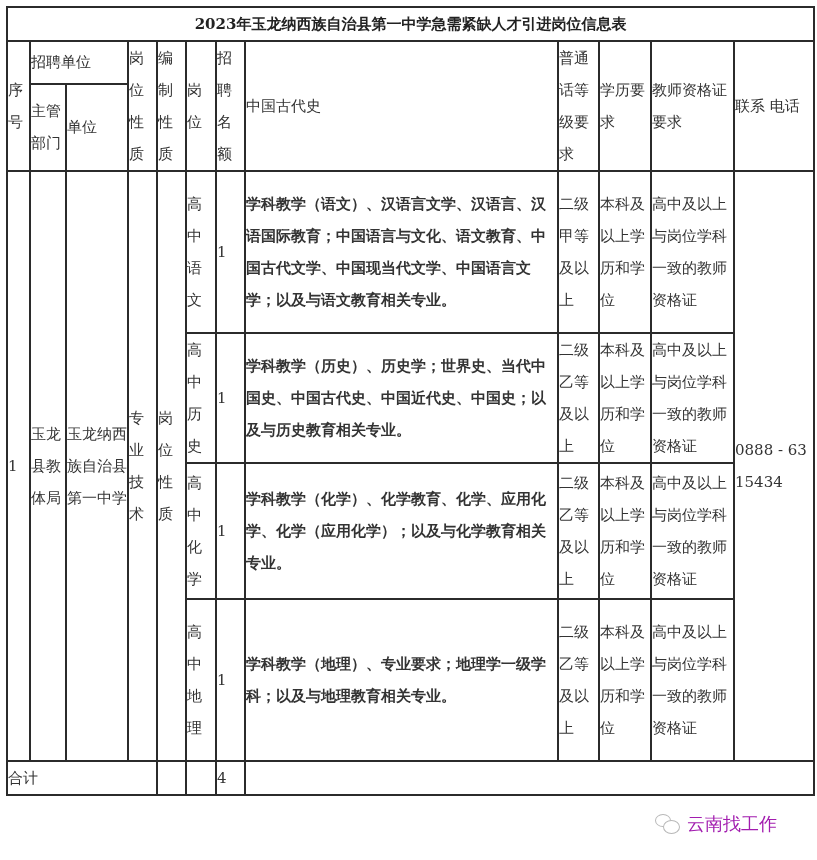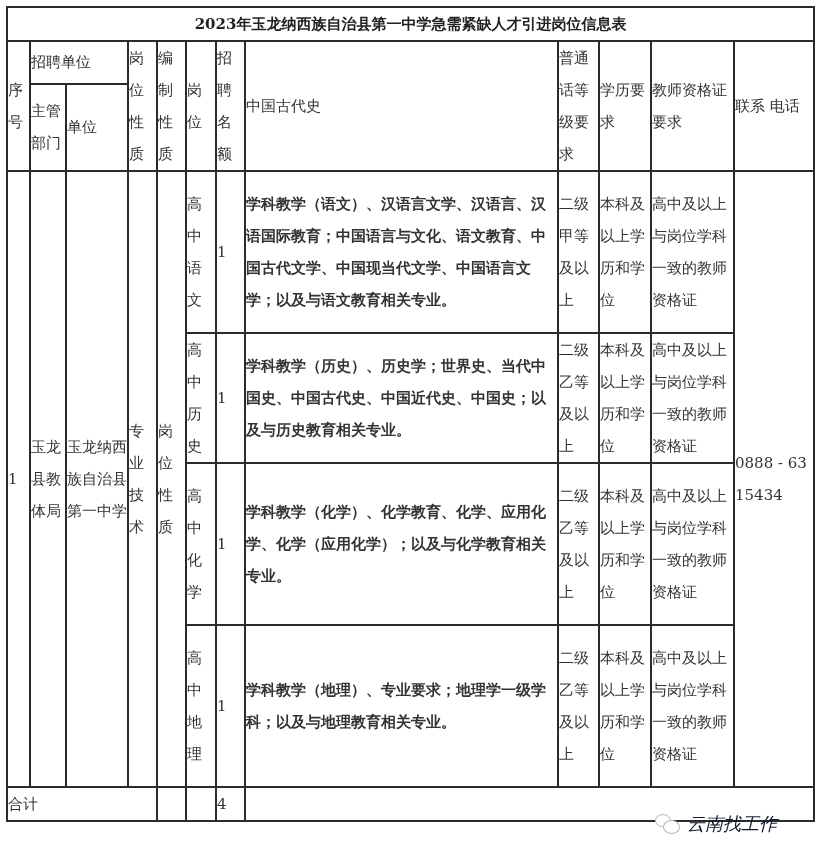--- a/index.html
+++ b/index.html
@@ -7,22 +7,22 @@
          font-family: "DejaVu Sans", "Liberation Sans", sans-serif; color: #333333; }
   table.jobs { position: absolute; left: 6px; top: 6px; border-collapse: collapse;
                table-layout: fixed; width: 807px; }
   table.jobs td { border: 2px solid #2b2b2b; padding: 0 0; vertical-align: middle;
                   font-size: 15px; line-height: 32px; word-break: break-all; overflow: hidden; }
   td.title { text-align: center; font-family: "DejaVu Serif", "Liberation Serif", serif;
              font-weight: bold; font-size: 15px; height: 30px; line-height: 30px; color: #222; }
   td.vert { line-height: 32px; margin-top: 6px; }
   .num { font-family: "DejaVu Serif", "Liberation Serif", serif; }
   td.desc { line-height: 32px; padding-left: 1px; font-weight: bold; }
-  .watermark { position: absolute; left: 655px; top: 812px; font-size: 18px; color: #0f172a;
-               white-space: nowrap; display: flex; align-items: center; gap: 6px; font-style: italic; }
+  .watermark { position: absolute; left: 655px; top: 812px; font-size: 18px; color: #a21caf;
+               white-space: nowrap; display: flex; align-items: center; gap: 6px; }
   .wm-icon { width: 26px; height: 20px; position: relative; }
   .wm-icon span { position: absolute; border: 1.5px solid #b8b8b8; border-radius: 50%; background: #fff; }
   .wm-icon .b1 { left: 0; top: 0; width: 14px; height: 11px; }
   .wm-icon .b2 { left: 8px; top: 6px; width: 15px; height: 12px; }
 </style>
 </head>
 <body>
 
 <table class="jobs">
   <colgroup>
@@ -76,21 +76,21 @@
     <td rowspan="4" class="num">0888 - 6315434</td>
   </tr>
   <tr style="height:124px">
     <td class="vert">高中历史</td>
     <td class="num">1</td>
     <td class="desc">学科教学（历史）、历史学；世界史、当代中国史、中国古代史、中国近代史、中国史；以及与历史教育相关专业。</td>
     <td>二级乙等及以上</td>
     <td>本科及以上学历和学位</td>
     <td>高中及以上与岗位学科一致的教师资格证</td>
   </tr>
-  <tr style="height:162px">
+  <tr style="height:136px">
     <td class="vert">高中化学</td>
     <td class="num">1</td>
     <td class="desc">学科教学（化学）、化学教育、化学、应用化学、化学（应用化学）；以及与化学教育相关专业。</td>
     <td>二级乙等及以上</td>
     <td>本科及以上学历和学位</td>
     <td>高中及以上与岗位学科一致的教师资格证</td>
   </tr>
   <tr style="height:162px">
     <td class="vert">高中地理</td>
     <td class="num">1</td>

